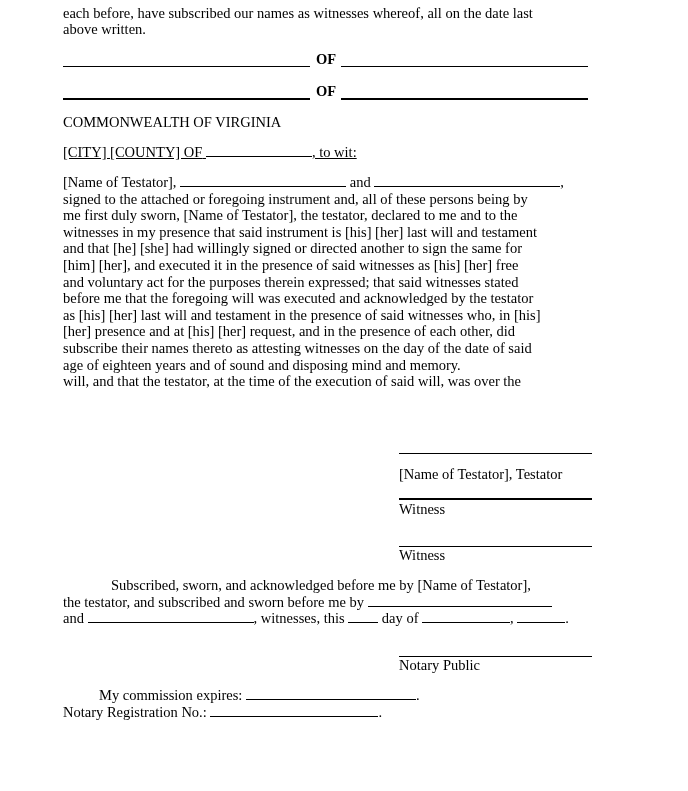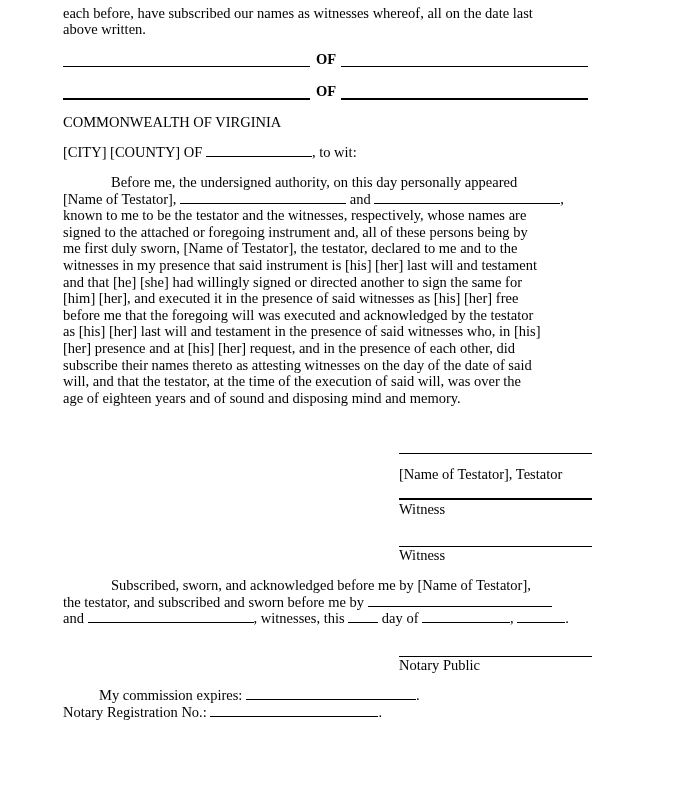--- a/index.html
+++ b/index.html
@@ -25,45 +25,44 @@
 <div class="line" style="left:63px; top:66px; width:247px;"></div>
 <div class="abs" style="left:316px; top:51px; font-weight:bold;">OF</div>
 <div class="line" style="left:341px; top:66px; width:247px;"></div>
 
 <div class="line thick" style="left:63px; top:98px; width:247px;"></div>
 <div class="abs" style="left:316px; top:83px; font-weight:bold;">OF</div>
 <div class="line thick" style="left:341px; top:98px; width:247px;"></div>
 
 <div class="abs" style="left:63px; top:114px;">COMMONWEALTH OF VIRGINIA</div>
 
-<div class="abs" style="left:63px; top:144px;">
+<div class="abs" style="left:63px; top:144px;text-decoration:underline;">
   <span>[CITY] [COUNTY] OF</span>
   <span class="blank" style="width:106px;"></span><span>, to wit:</span>
 </div>
 
 <div class="para" style="top:174px;">
-  <div class="indent">Before me, the undersigned authority, on this day personally appeared</div>
   <div>
     <span>[Name of Testator],</span>
     <span class="blank" style="width:166px;"></span>
     <span>and</span>
     <span class="blank" style="width:186px;"></span><span>,</span>
   </div>
-  <div>known to me to be the testator and the witnesses, respectively, whose names are</div>
   <div>signed to the attached or foregoing instrument and, all of these persons being by</div>
   <div>me first duly sworn, [Name of Testator], the testator, declared to me and to the</div>
   <div>witnesses in my presence that said instrument is [his] [her] last will and testament</div>
   <div>and that [he] [she] had willingly signed or directed another to sign the same for</div>
   <div>[him] [her], and executed it in the presence of said witnesses as [his] [her] free</div>
+  <div>and voluntary act for the purposes therein expressed; that said witnesses stated</div>
   <div>before me that the foregoing will was executed and acknowledged by the testator</div>
   <div>as [his] [her] last will and testament in the presence of said witnesses who, in [his]</div>
   <div>[her] presence and at [his] [her] request, and in the presence of each other, did</div>
   <div>subscribe their names thereto as attesting witnesses on the day of the date of said</div>
+  <div>age of eighteen years and of sound and disposing mind and memory.</div>
   <div>will, and that the testator, at the time of the execution of said will, was over the</div>
-  <div>age of eighteen years and of sound and disposing mind and memory.</div>
 </div>
 
 <div class="line" style="left:399px; top:453px; width:193px;"></div>
 <div class="abs" style="left:399px; top:466px;">[Name of Testator], Testator</div>
 
 <div class="line thick" style="left:399px; top:498px; width:193px;"></div>
 <div class="abs" style="left:399px; top:501px;">Witness</div>
 
 <div class="line" style="left:399px; top:546px; width:193px;"></div>
 <div class="abs" style="left:399px; top:547px;">Witness</div>

